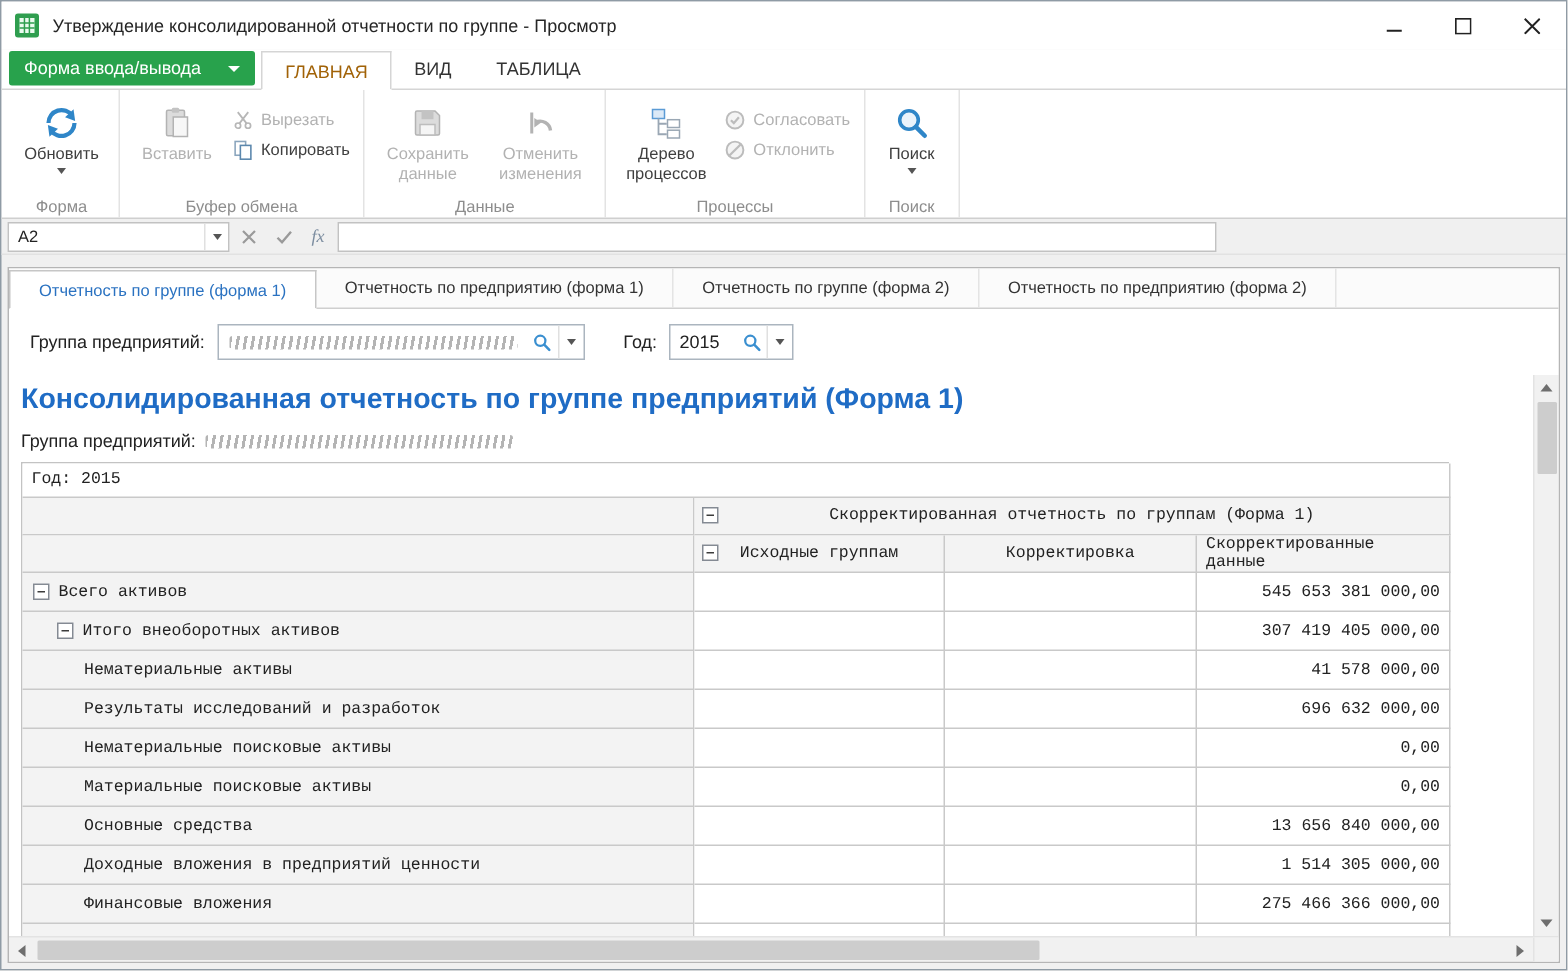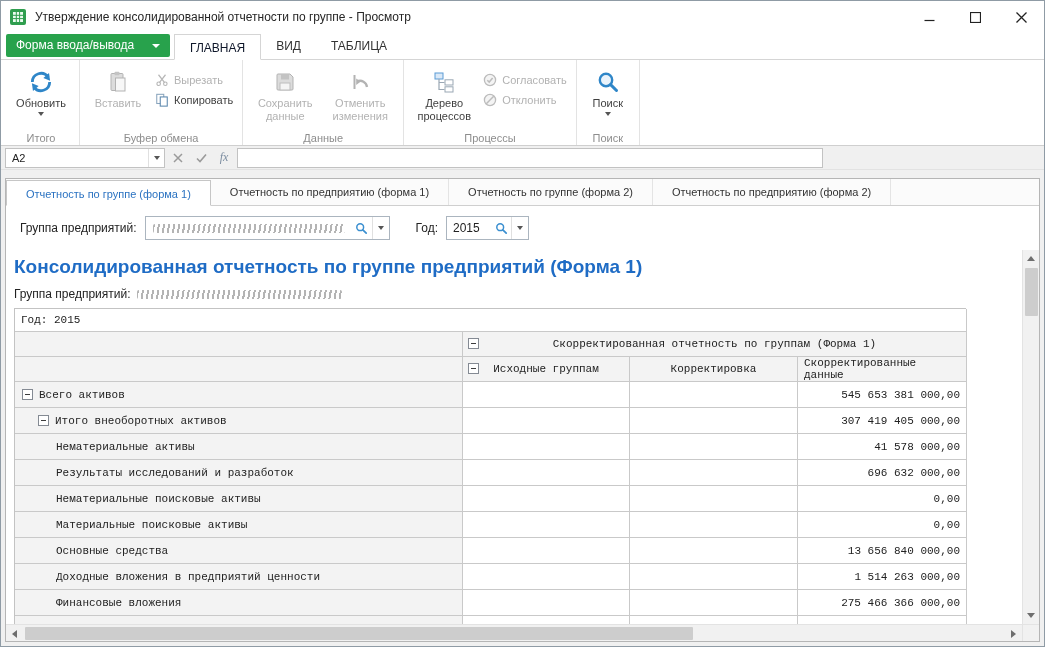--- a/index.html
+++ b/index.html
@@ -11,37 +11,37 @@
   .app-icon { width:18px; height:18px; flex:none; }
   .title-text { font-size:12px; color:#262626; margin-left:8px; flex:1; white-space:nowrap; overflow:hidden; }
   .win-controls { display:flex; height:100%; }
   .win-btn { width:46px; height:100%; display:flex; align-items:center; justify-content:center; }
 
   
   .ribbon-tabs { height:27px; background:#fff; display:flex; align-items:flex-end; padding-left:5px; border-bottom:1px solid #d5d5d5; flex:none; }
   .app-btn { background:#28a24c; color:#fff; font-size:12px; height:23px; line-height:23px; padding:0 10px; margin:0 4px 2px 0; border-radius:2px; display:flex; align-items:center; gap:18px; cursor:default; }
   .tri-down-w { width:0; height:0; border-left:4px solid transparent; border-right:4px solid transparent; border-top:4px solid #fff; }
   .rtab { padding:0 15px; font-size:12px; height:26px; line-height:26px; color:#333; }
-  .rtab.active { background:#fff; border:1px solid #d5d5d5; border-bottom:1px solid #fff; margin-bottom:-1px; color:#0f172a; }
+  .rtab.active { background:#fff; border:1px solid #d5d5d5; border-bottom:1px solid #fff; margin-bottom:-1px; color:#a16207; }
 
   
   .ribbon { height:86px; background:#fff; border-bottom:1px solid #cfcfcf; display:flex; align-items:stretch; padding-left:2px; flex:none; }
   .rgroup { position:relative; display:flex; align-items:flex-start; padding:3px 5px 16px 5px; border-right:1px solid #e3e3e3; }
   .rgroup-label { position:absolute; bottom:1px; left:0; right:0; text-align:center; font-size:11px; color:#8d8d8d; }
   .rbtn-big { width:66px; display:flex; flex-direction:column; align-items:center; font-size:11px; color:#3f3f3f; padding-top:3px; text-align:center; line-height:13px; height:64px; border:1px solid transparent; border-radius:2px; }
   .rbtn-big .ric { height:30px; display:flex; align-items:center; justify-content:center; }
   .rbtn-big.disabled { color:#b2b2b2; }
   .rbtn-col { display:flex; flex-direction:column; gap:0; padding-top:7px; }
   .rbtn-small { display:flex; align-items:center; gap:5px; font-size:11px; color:#3f3f3f; height:20px; padding:0 4px; border-radius:2px; }
   .rbtn-small.disabled { color:#b2b2b2; }
   .tri-down-d { width:0; height:0; border-left:3.5px solid transparent; border-right:3.5px solid transparent; border-top:4px solid #555; margin-top:2px; }
 
   
   .formula-bar { height:24px; background:#f0f0f0; display:flex; align-items:center; padding:0 4px; gap:3px; flex:none; border-bottom:1px solid #e2e2e2; }
-  .cell-ref { width:160px; height:20px; background:#fff; border:1px solid #c2c2c2; display:flex; align-items:center; font-size:11px; color:#222; padding-left:6px; }
+  .cell-ref { width:148px; height:20px; background:#fff; border:1px solid #c2c2c2; display:flex; align-items:center; font-size:11px; color:#222; padding-left:6px; }
   .cell-ref .spacer { flex:1; }
   .cell-ref .dd { width:16px; height:100%; display:flex; align-items:center; justify-content:center; border-left:1px solid #e0e0e0; }
   .fb-btn { width:20px; height:20px; display:flex; align-items:center; justify-content:center; }
   .fx { font-style:italic; font-size:12px; color:#7c8da0; font-family:"Liberation Serif",serif; }
   .formula-input { width:586px; height:20px; border:1px solid #c2c2c2; background:#fff; font-size:11px; padding:0 4px; outline:none; }
 
   
   .content { margin:8px 4px 4px 4px; flex:1; background:#fff; border:1px solid #b5b5b5; display:flex; flex-direction:column; min-height:0; }
 
   .doc-tabs { height:27px; background:#fbfbfb; border-bottom:1px solid #cfcfcf; display:flex; align-items:flex-end; flex:none; }
@@ -145,21 +145,21 @@
           <svg width="26" height="26" viewBox="0 0 24 24">
             <path d="M20 12a8 8 0 0 1-14.6 4.5" fill="none" stroke="#2f86c8" stroke-width="2.6"></path>
             <polygon points="3.6,13.2 9.8,15.6 4.6,20.4" fill="#2f86c8"></polygon>
             <path d="M4 12a8 8 0 0 1 14.6-4.5" fill="none" stroke="#2f86c8" stroke-width="2.6"></path>
             <polygon points="20.4,10.8 14.2,8.4 19.4,3.6" fill="#2f86c8"></polygon>
           </svg>
         </span>
         <span>Обновить</span>
         <span class="tri-down-d"></span>
       </div>
-      <div class="rgroup-label">Итого</div>
+      <div class="rgroup-label">Форма</div>
     </div>
 
     <div class="rgroup">
       <div class="rbtn-big disabled">
         <span class="ric">
           <svg width="24" height="24" viewBox="0 0 24 24">
             <rect x="5" y="3.5" width="12" height="17" rx="1" fill="#dcdcdc" stroke="#b3b3b3"></rect>
             <rect x="8.5" y="1.8" width="5" height="3.4" rx="1" fill="#c3c3c3"></rect>
             <rect x="9.5" y="8" width="9.5" height="13" fill="#f7f7f7" stroke="#b3b3b3"></rect>
           </svg>
@@ -411,21 +411,21 @@
             <div class="cell"></div>
             <div class="cell"></div>
             <div class="cell num">13 656 840 000,00</div>
           </div>
           <div class="trow">
             <div class="cell gray lvl2">
                 <span>Доходные вложения в предприятий ценности</span>
               </div>
             <div class="cell"></div>
             <div class="cell"></div>
-            <div class="cell num">1 514 263 000,00</div>
+            <div class="cell num">1 514 305 000,00</div>
           </div>
           <div class="trow">
             <div class="cell gray lvl2">
                 <span>Финансовые вложения</span>
               </div>
             <div class="cell"></div>
             <div class="cell"></div>
             <div class="cell num">275 466 366 000,00</div>
           </div>
           <div class="trow">

